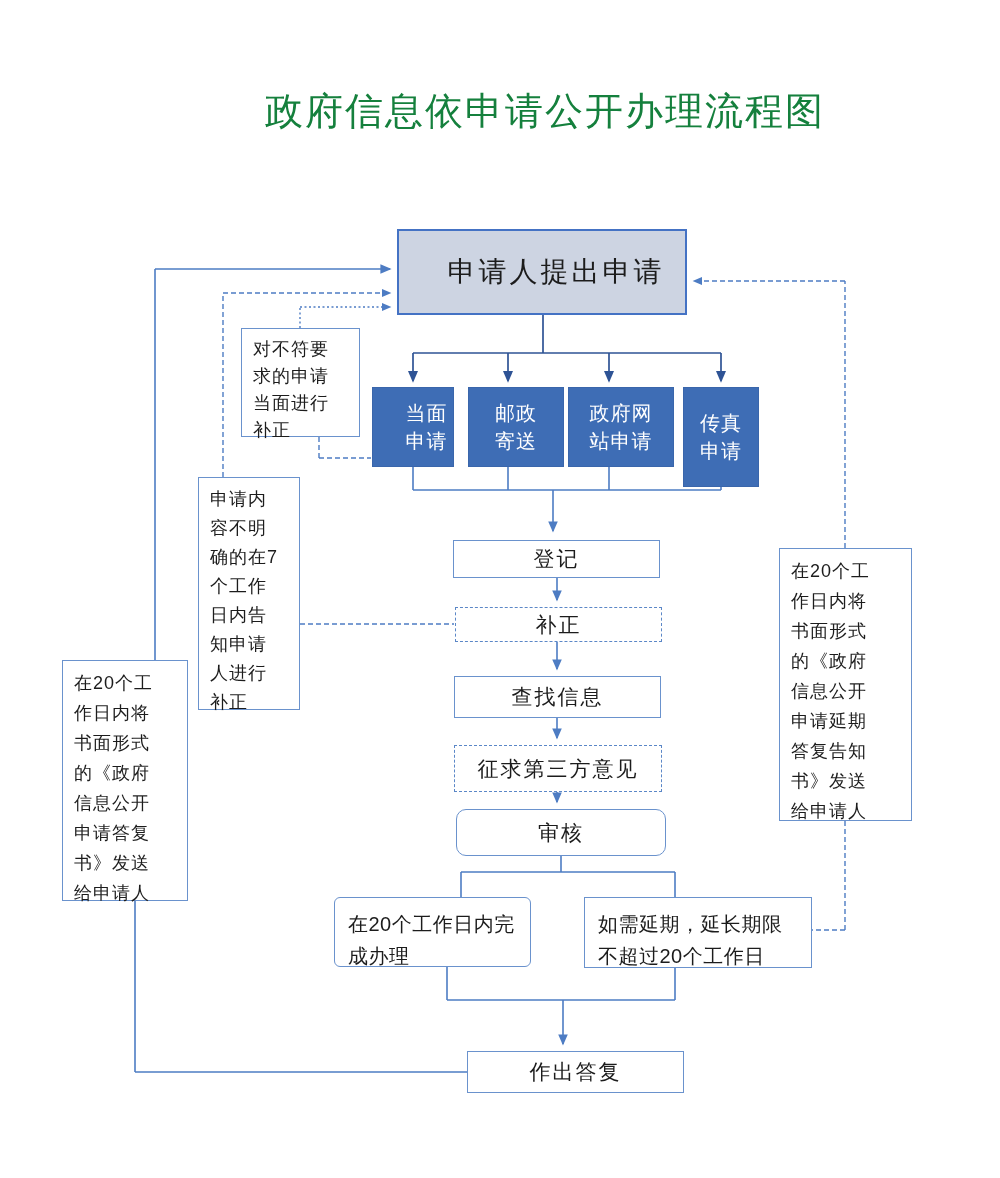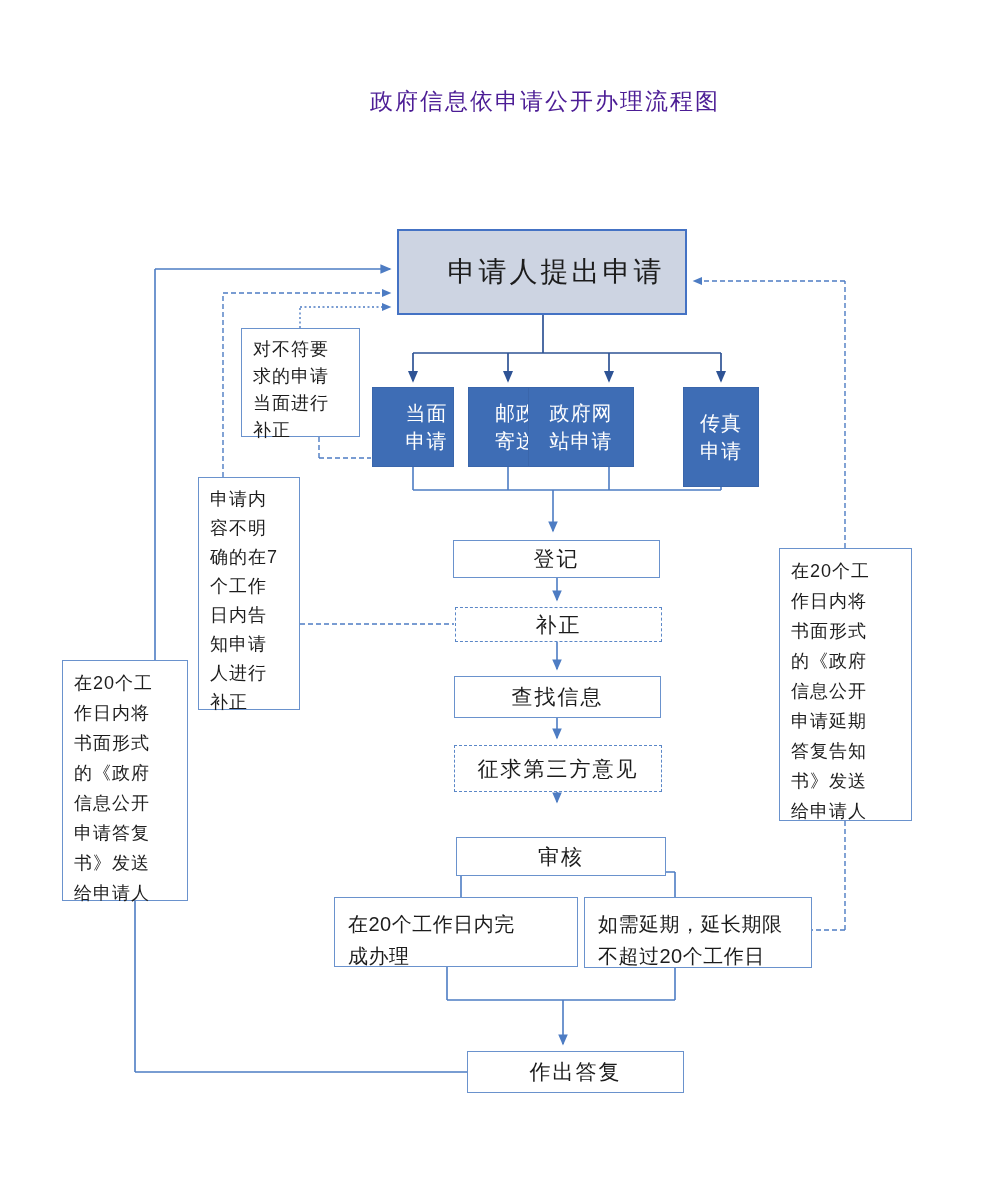--- a/index.html
+++ b/index.html
@@ -7,21 +7,21 @@
     position:relative;width:1000px;height:1178px;background:#ffffff;
     font-family:"Liberation Sans","DejaVu Sans",sans-serif;color:#1c1c1c;overflow:hidden;
   }
   #wires{position:absolute;left:0;top:0;width:1000px;height:1178px;}
   .box{
     position:absolute;box-sizing:border-box;display:flex;align-items:center;justify-content:center;
     text-align:center;white-space:pre-line;background:#ffffff;line-height:1.3;
   }
   .title{
     position:absolute;left:90px;right:0;top:86px;text-align:center;
-    font-size:23px;letter-spacing:2px;color:#4c1d95;white-space:nowrap;
+    font-size:38px;letter-spacing:2px;color:#15803d;white-space:nowrap;
   }
   .applicant{
     background:var(--applicant-fill,#cdd4e2);border:2px solid var(--accent-blue,#4472c4);
     font-size:28px;letter-spacing:3px;
   }
   .channel{
     background:var(--channel-fill,#3e6db5);border:1px solid #3a66ab;color:#ffffff;
     font-size:20px;line-height:1.4;letter-spacing:1px;
   }
   .white-box{border:1.5px solid #6a92cd;font-size:21px;letter-spacing:2px;}
@@ -103,32 +103,32 @@
   </svg>
 
   <div class="title">政府信息依申请公开办理流程图</div>
 
   <div class="box applicant" style="left:397px;top:229px;width:290px;height:86px;padding-left:28px;">申请人提出申请</div>
 
   <div class="box channel" style="left:372px;top:387px;width:82px;height:80px;padding-left:27px;">当面
 申请</div>
   <div class="box channel" style="left:468px;top:387px;width:96px;height:80px;">邮政
 寄送</div>
-  <div class="box channel" style="left:528px;top:387px;width:106px;height:80px;">政府网
+  <div class="box channel" style="left:568px;top:387px;width:106px;height:80px;">政府网
 站申请</div>
   <div class="box channel" style="left:683px;top:387px;width:76px;height:100px;">传真
 申请</div>
 
   <div class="box white-box" style="left:453px;top:540px;width:207px;height:38px;">登记</div>
   <div class="box dashed-box" style="left:455px;top:607px;width:207px;height:35px;">补正</div>
   <div class="box white-box" style="left:454px;top:676px;width:207px;height:42px;">查找信息</div>
   <div class="box dashed-box" style="left:454px;top:745px;width:208px;height:47px;">征求第三方意见</div>
-  <div class="box white-box" style="left:456px;top:837px;width:210px;height:39px;">审核</div>
+  <div class="box white-box" style="left:456px;top:809px;width:210px;height:47px;border-radius:10px;">审核</div>
 
-  <div class="box wide-note" style="left:334px;top:897px;width:244px;height:70px;">在20个工作日内完
+  <div class="box wide-note" style="left:334px;top:897px;width:197px;height:70px;border-radius:6px;">在20个工作日内完
 成办理</div>
   <div class="box wide-note" style="left:584px;top:897px;width:228px;height:71px;">如需延期，延长期限
 不超过20个工作日</div>
 
   <div class="box white-box" style="left:467px;top:1051px;width:217px;height:42px;">作出答复</div>
 
   <div class="box note" style="left:241px;top:328px;width:119px;height:109px;line-height:27px;">对不符要
 求的申请
 当面进行
 补正</div>

